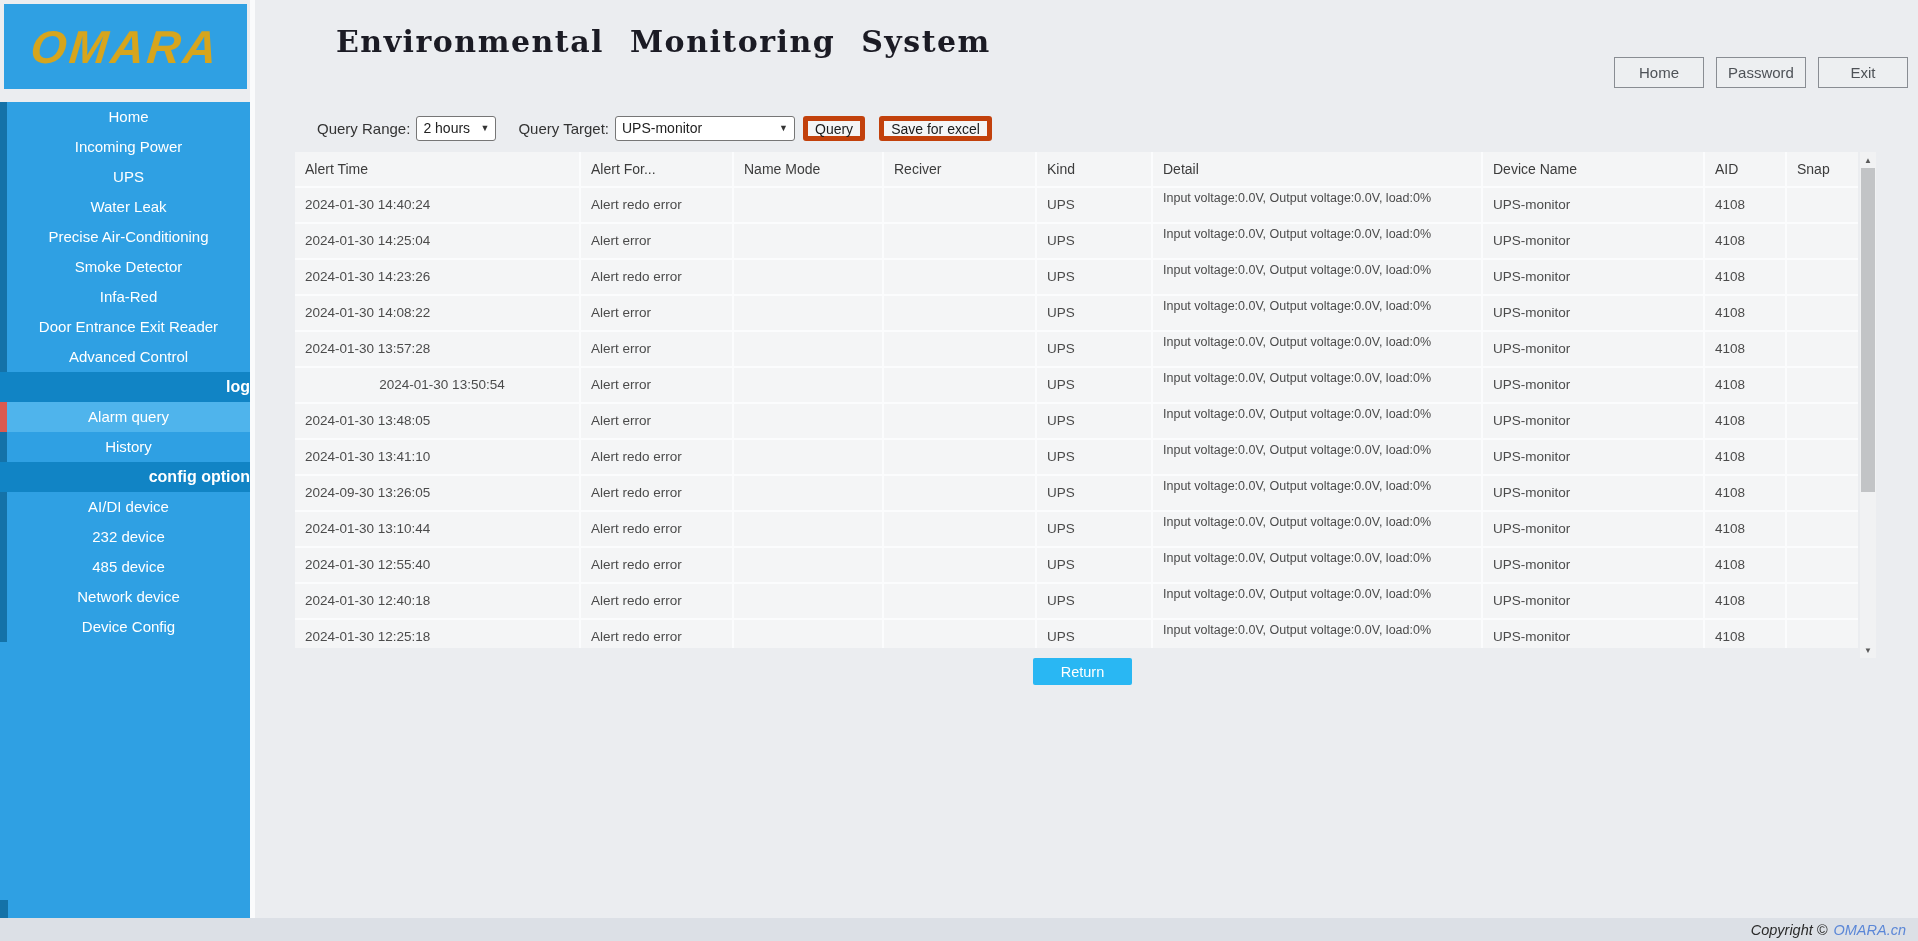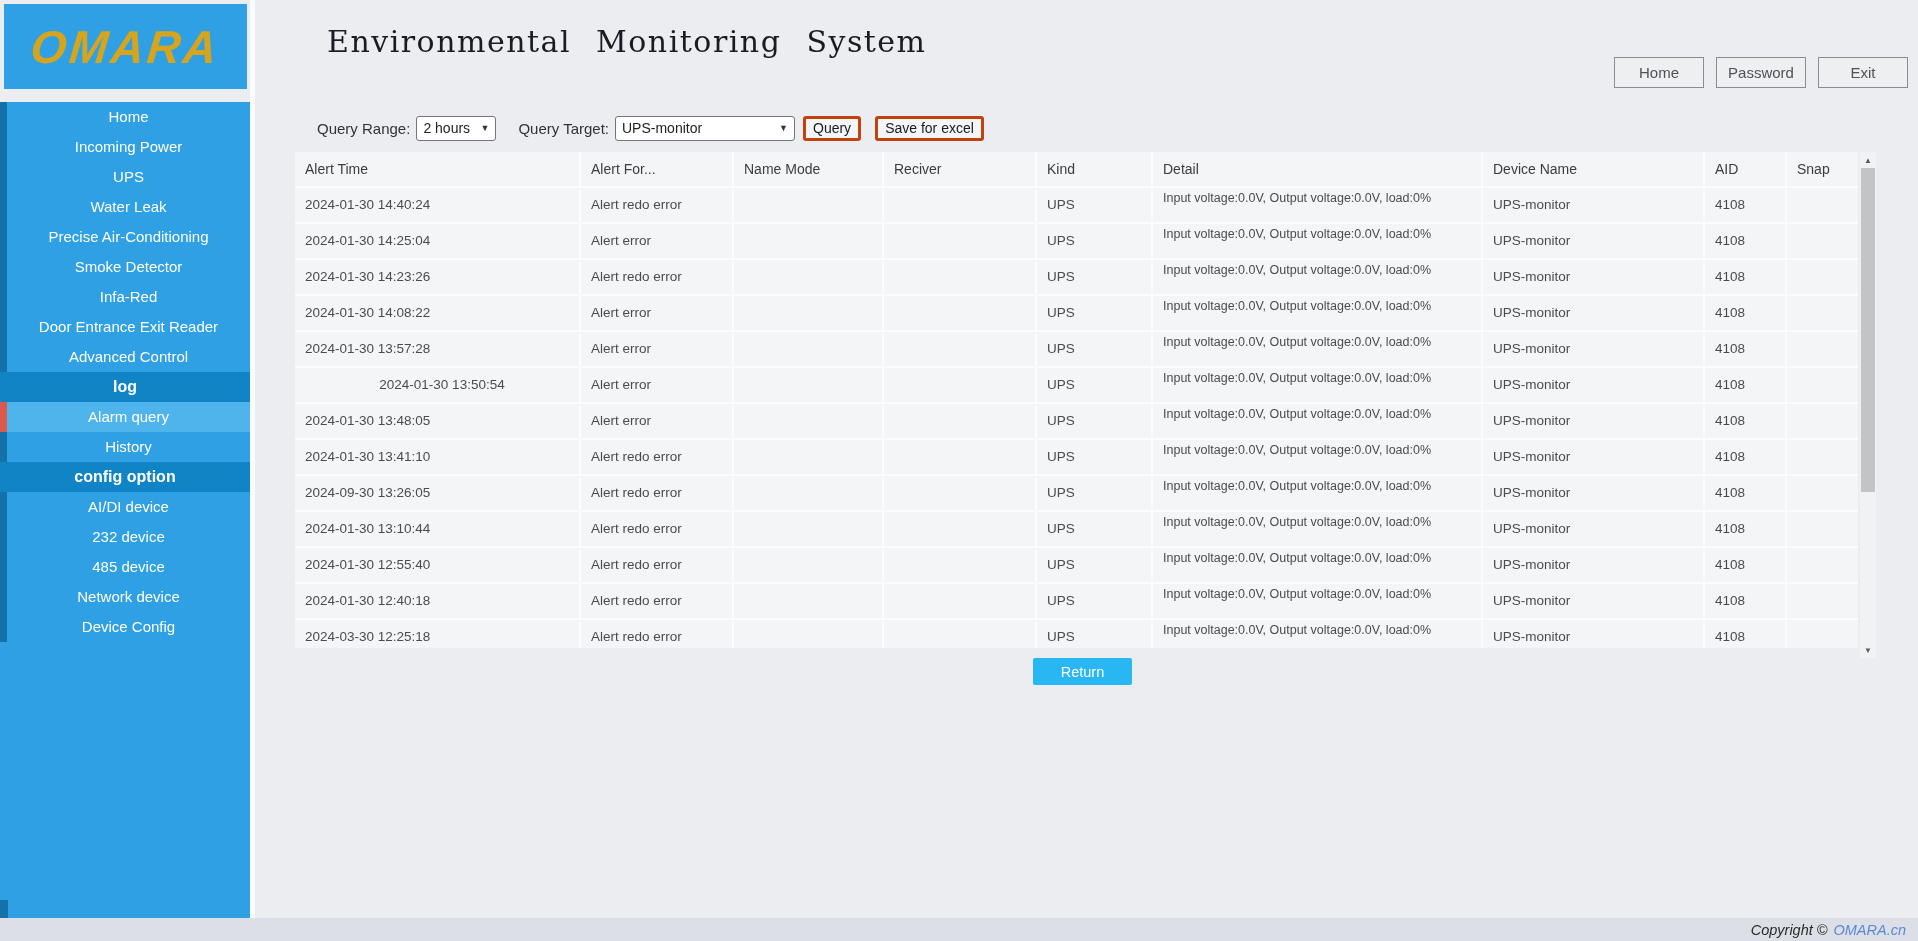--- a/index.html
+++ b/index.html
@@ -9,41 +9,41 @@
   
   .sidebar { position:absolute; left:0; top:0; width:255px; height:918px; }
   .sidebar-gap { position:absolute; left:250px; top:0; width:5px; height:918px; background:#fafbfc; }
   .logo-box { position:absolute; left:4px; top:4px; width:243px; height:85px; background:#2fa0e3;
               display:flex; align-items:center; justify-content:center; }
   .logo-text { color:#d6a51d; font-weight:bold; font-style:italic; font-size:46px; letter-spacing:3px;
                transform:skewX(-6deg); font-family:"Liberation Sans", sans-serif; }
   .sidebar-body { position:absolute; left:0; top:102px; width:250px; height:816px; background:#2fa0e3; }
   .menu-item { height:30px; line-height:30px; text-align:center; color:#ffffff; font-size:15px;
                background:#2fa0e3; border-left:7px solid #1472a8; cursor:pointer; }
-  .menu-section { height:30px; line-height:30px; text-align:center; color:#ffffff; font-size:16px;
+  .menu-section { height:30px; line-height:30px; text-align:right; color:#ffffff; font-size:16px;
                   font-weight:bold; background:#1184c5; border-left:none; }
   .menu-item.active { background:#4fb4ec; border-left:7px solid #db5a50; }
   .sidebar-notch { position:absolute; left:0; bottom:0; width:8px; height:18px; background:#1472a8; }
 
   
-  .page-title { position:absolute; left:327px; top:24px; font-family:"DejaVu Serif", serif;
-                font-weight:normal; font-size:30px; color:#1b1b24; letter-spacing:1.5px; word-spacing:14px; }
+  .page-title { position:absolute; left:336px; top:24px; font-family:"DejaVu Serif", serif;
+                font-weight:bold; font-size:30px; color:#1b1b24; letter-spacing:1.5px; word-spacing:14px; }
   .top-buttons { position:absolute; top:57px; right:10px; display:flex; gap:12px; }
   .top-btn { width:90px; height:31px; background:#edeff1; border:1px solid #898d93; color:#4e5257;
              font-size:15px; font-family:"Liberation Sans", sans-serif; cursor:pointer; }
 
   
   .query-bar { position:absolute; left:317px; top:114px; height:28px; display:flex; align-items:center; }
   .q-label { font-size:15px; color:#333; margin-right:6px; }
   .q-select { height:25px; background:#fff; border:1px solid #767676; border-radius:3px;
               display:flex; align-items:center; padding:0 6px; font-size:14px; color:#222; cursor:pointer; }
   .q-select .caret { margin-left:auto; font-size:9px; color:#333; padding-left:8px; }
   .sel-range { width:80px; margin-right:22px; }
   .sel-target { width:180px; margin-right:8px; }
-  .q-btn { height:25px; background:#f4f5f6; border:3px solid #c2410c; border-radius:3px;
+  .q-btn { height:25px; background:#f4f5f6; border:5px solid #c2410c; border-radius:3px;
            font-size:14px; color:#1a1a1a; padding:0 7px; margin-right:14px; cursor:pointer;
            font-family:"Liberation Sans", sans-serif; }
 
   
   .table-wrap { position:absolute; left:295px; top:152px; width:1563px; height:496px; overflow:hidden; }
   .t-row { display:flex; height:36px; }
   .t-cell { background:#f4f5f6; border-right:2px solid #fbfcfd; border-bottom:2px solid #fbfcfd;
             padding-left:10px; font-size:13.5px; color:#4b4b4b; line-height:34px;
             white-space:nowrap; overflow:hidden; }
   .t-cell:last-child { border-right:none; }
@@ -259,21 +259,21 @@
       <div class="t-cell" style="width: 153px;">Alert redo error</div>
       <div class="t-cell" style="width: 150px;"></div>
       <div class="t-cell" style="width: 153px;"></div>
       <div class="t-cell" style="width: 116px;">UPS</div>
       <div class="t-cell detail" style="width: 330px;">Input voltage:0.0V, Output voltage:0.0V, load:0%</div>
       <div class="t-cell" style="width: 222px;">UPS-monitor</div>
       <div class="t-cell" style="width: 82px;">4108</div>
       <div class="t-cell" style="width: 71px;"></div>
     </div>
     <div class="t-row">
-      <div class="t-cell" style="width: 286px;">2024-03-30 12:25:18</div>
+      <div class="t-cell" style="width: 286px;">2024-01-30 12:25:18</div>
       <div class="t-cell" style="width: 153px;">Alert redo error</div>
       <div class="t-cell" style="width: 150px;"></div>
       <div class="t-cell" style="width: 153px;"></div>
       <div class="t-cell" style="width: 116px;">UPS</div>
       <div class="t-cell detail" style="width: 330px;">Input voltage:0.0V, Output voltage:0.0V, load:0%</div>
       <div class="t-cell" style="width: 222px;">UPS-monitor</div>
       <div class="t-cell" style="width: 82px;">4108</div>
       <div class="t-cell" style="width: 71px;"></div>
     </div>
   </div>

